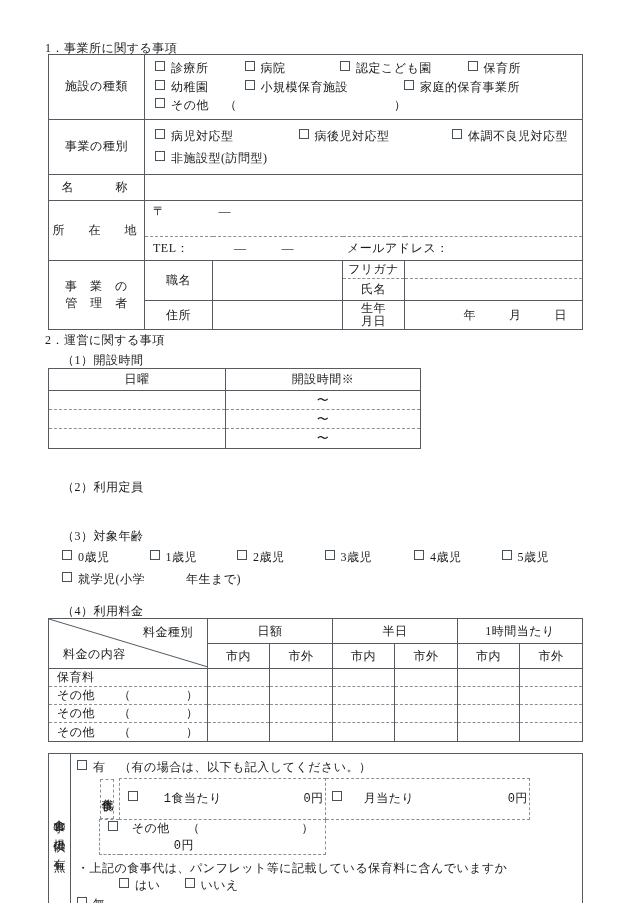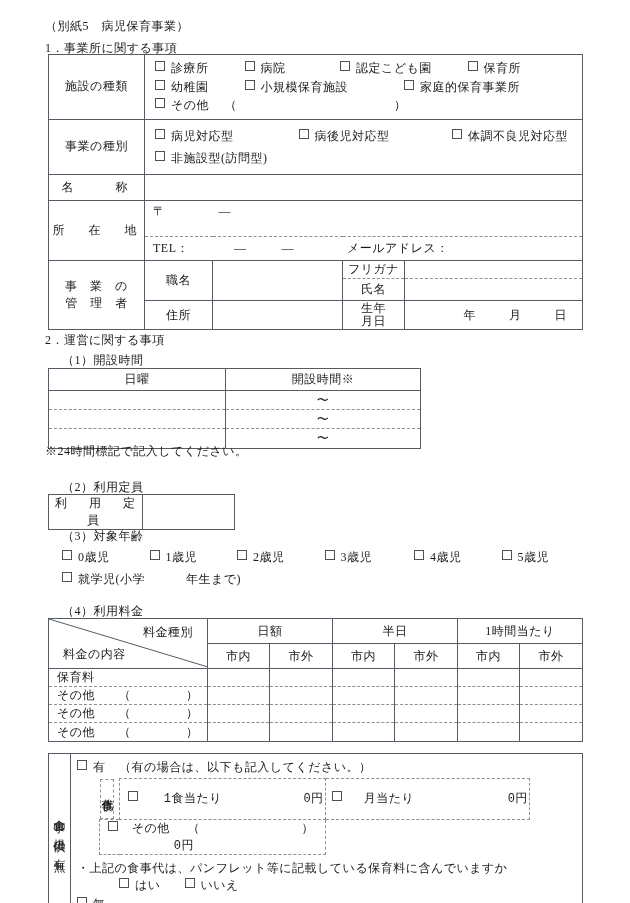--- a/index.html
+++ b/index.html
@@ -73,21 +73,20 @@
   .vbox { text-align: center; }
 
   
   .dotbox { border: 1px dashed #8b9097; display: inline-block; }
 </style>
 </head>
 <body>
 
 <div class="page">
 
-  <div class="doc-title">（別紙5　病児保育事業）</div>
   <div class="sec-head" style="left:45px; top:40px;">1．事業所に関する事項</div>
 
   <table style="left:48px; top:54px; width:534px;">
     <colgroup>
       <col style="width:96px">
         <col style="width:68px">
         <col style="width:130px">
         <col style="width:62px">
         <col style="width:178px">
     </colgroup>
@@ -215,35 +214,22 @@
         <td class="ctr dash-b dash-t" style="height:18px;"></td>
         <td class="ctr dash-b dash-t">〜</td>
       </tr>
       <tr>
         <td class="ctr dash-t" style="height:19px;"></td>
         <td class="ctr dash-t">〜</td>
       </tr>
     </tbody>
   </table>
 
-  <div class="note" style="left:45px; top:443px;">※24時間標記で記入してください。</div>
 
   <div class="sub-head" style="left:62px; top:479px;">（2）利用定員</div>
-  <table style="left:48px; top:494px; width:186px;">
-    <colgroup>
-        <col style="width:94px">
-        <col style="width:92px">
-      </colgroup>
-    <tbody>
-      <tr>
-        <td class="ctr" style="height:20px;"><span style="letter-spacing:5px;padding-left:4px">利　用　定　員</span></td>
-        <td class="ctr"></td>
-      </tr>
-    </tbody>
-  </table>
 
   <div class="sub-head" style="left:62px; top:528px;">（3）対象年齢</div>
   <div style="position:absolute; left:62px; top:547px; width:520px; line-height:1.8; font-size:12px; letter-spacing:.5px;">
     <div class="cbrow">
       <span class="cbitem" style="width:84px"><span class="cb"></span><span>0歳児</span></span>
       <span class="cbitem" style="width:84px"><span class="cb"></span><span>1歳児</span></span>
       <span class="cbitem" style="width:84px"><span class="cb"></span><span>2歳児</span></span>
       <span class="cbitem" style="width:86px"><span class="cb"></span><span>3歳児</span></span>
       <span class="cbitem" style="width:84px"><span class="cb"></span><span>4歳児</span></span>
       <span class="cbitem"><span class="cb"></span><span>5歳児</span></span>

